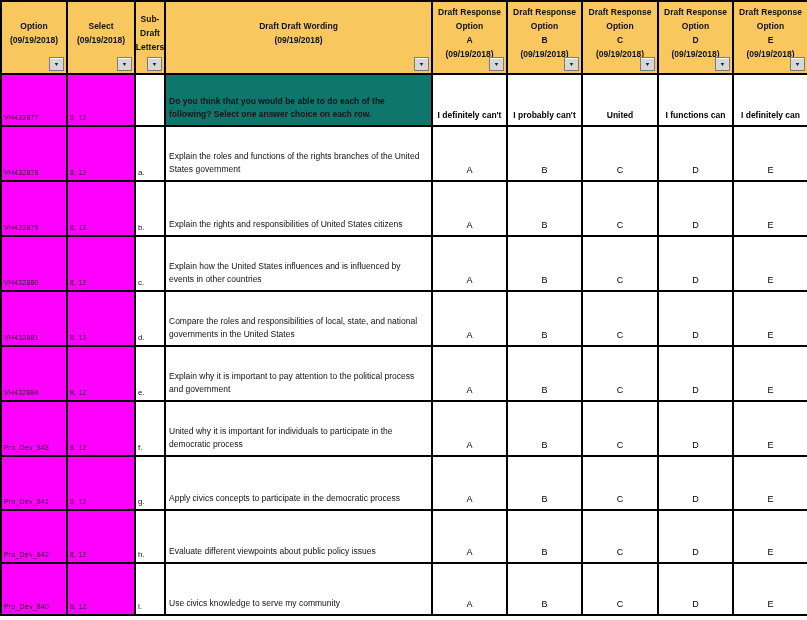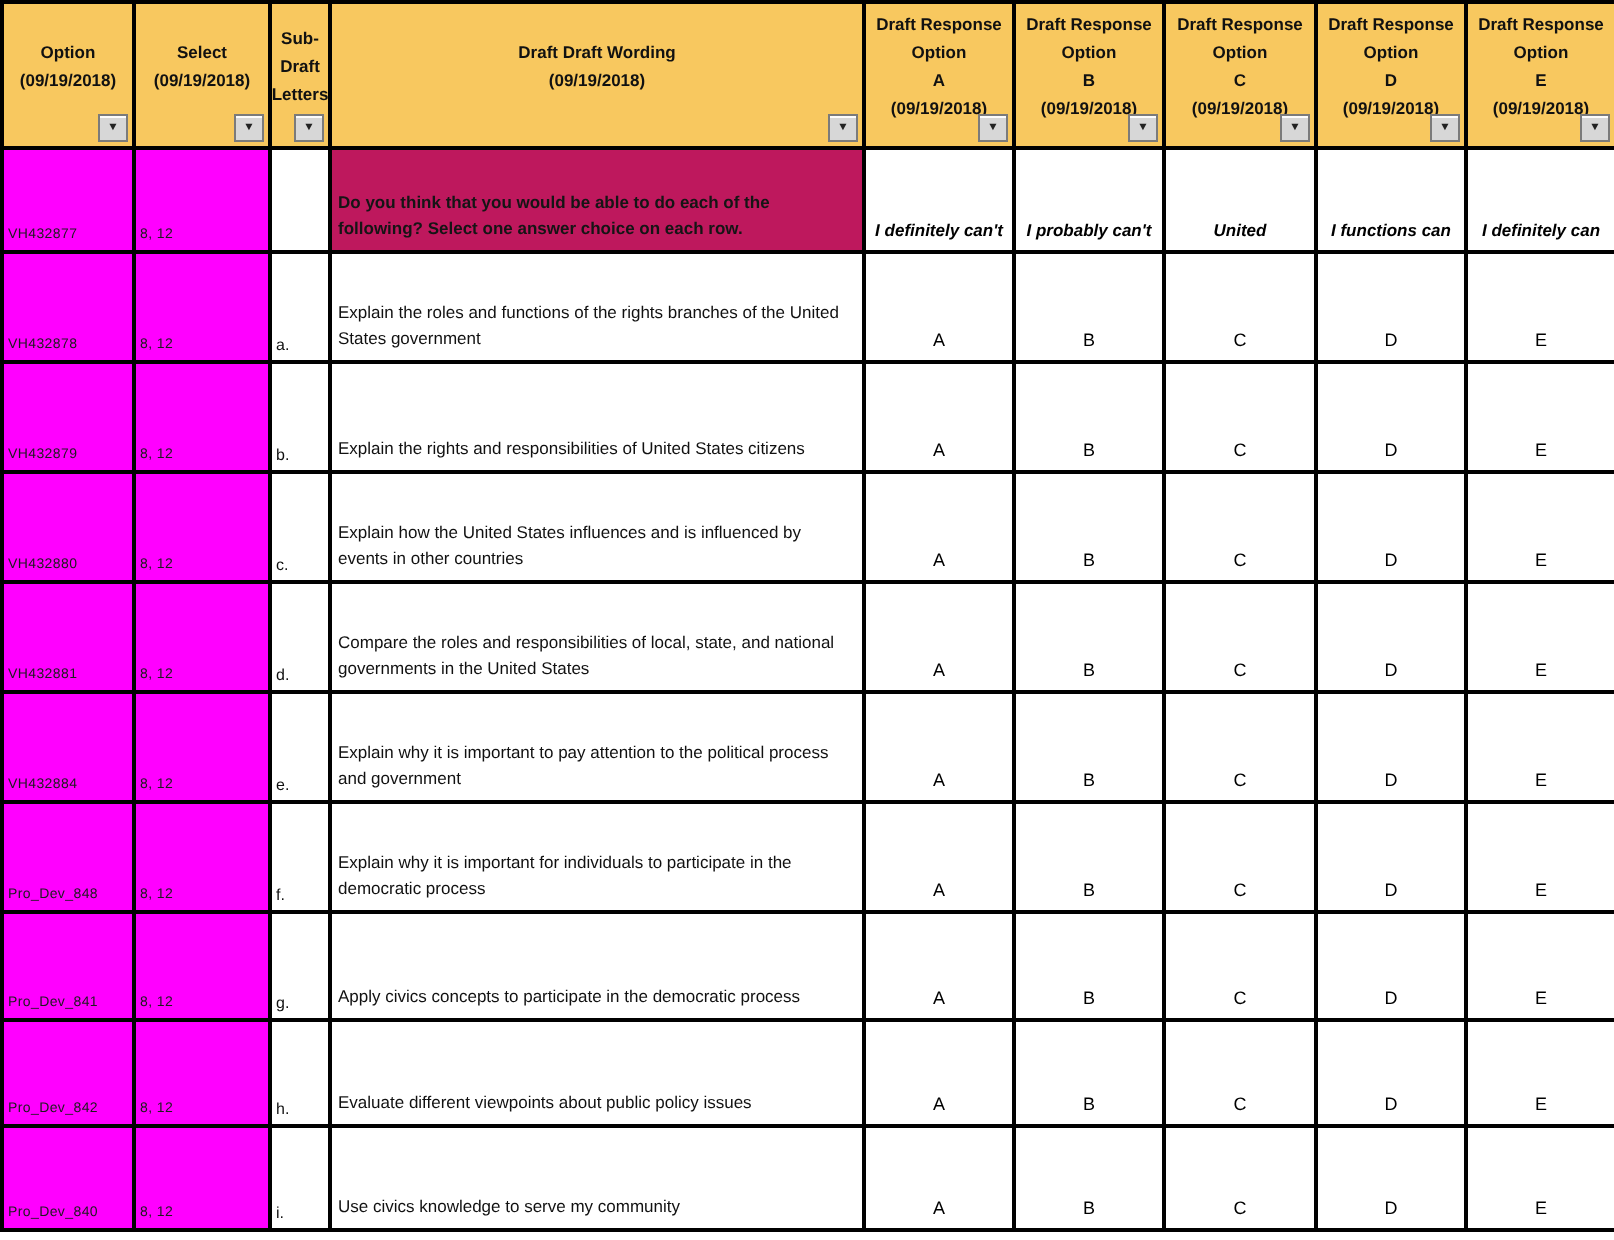--- a/index.html
+++ b/index.html
@@ -30,23 +30,23 @@
   td{vertical-align:bottom;background:#fff;}
   td.c-acc, td.c-grade{
     background:#FF00FF;font-size:7px;color:#1c1c1c;
     padding:0 1px 4px 2px;white-space:nowrap;letter-spacing:.2px;
   }
   td.c-letter{font-size:8px;color:#111;padding:0 1px 3px 2px;}
   td.c-word{
     font-size:8.5px;line-height:13px;color:#111;
     padding:0 4px 4px 3px;text-align:left;
   }
-  tr.r-intro td.c-word{background:#be185d;font-weight:600;color:#151515;}
+  tr.r-intro td.c-word{background:#0f766e;font-weight:600;color:#151515;}
   td.c-opt{text-align:center;padding:0 1px 5px 1px;}
-  tr.r-intro td.c-opt{font-weight:bold;font-size:8.5px;white-space:nowrap;font-style:italic;}
+  tr.r-intro td.c-opt{font-weight:bold;font-size:8.5px;white-space:nowrap;}
   tr.r-std td.c-opt{font-size:9px;}
   
   tr.r-intro{height:52px;}
   tr.r-std{height:55px;}
   tr.r-g{height:54px;}
   tr.r-h{height:53px;}
   tr.r-i{height:52px;}
 </style>
 </head>
 <body>
@@ -224,21 +224,21 @@
     <td class="c-opt">A</td>
     <td class="c-opt">B</td>
     <td class="c-opt">C</td>
     <td class="c-opt">D</td>
     <td class="c-opt">E</td>
   </tr>
   <tr class="r-std">
     <td class="c-acc">Pro_Dev_848</td>
     <td class="c-grade">8, 12</td>
     <td class="c-letter">f.</td>
-    <td class="c-word">Explain why it is important for individuals to participate in the democratic process</td>
+    <td class="c-word">United why it is important for individuals to participate in the democratic process</td>
     <td class="c-opt">A</td>
     <td class="c-opt">B</td>
     <td class="c-opt">C</td>
     <td class="c-opt">D</td>
     <td class="c-opt">E</td>
   </tr>
   <tr class="r-std r-g">
     <td class="c-acc">Pro_Dev_841</td>
     <td class="c-grade">8, 12</td>
     <td class="c-letter">g.</td>

